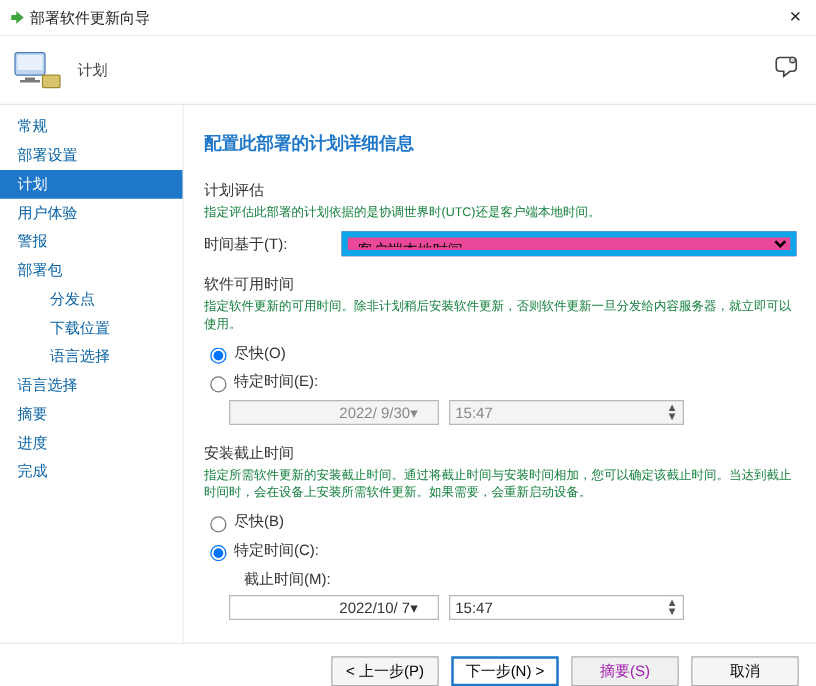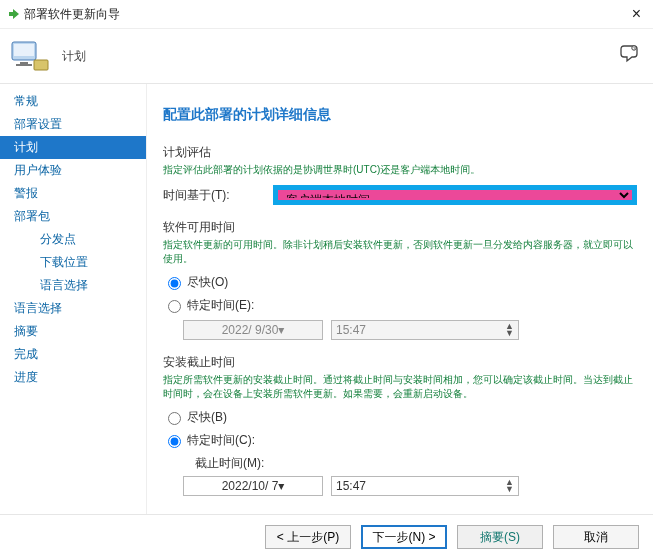--- a/index.html
+++ b/index.html
@@ -18,33 +18,33 @@
 .sidebar .item.selected{background:#1e77c9;color:#fff}
 .content{flex:1;padding:10px 16px 6px 16px;overflow:auto;color:#333}
 .content h2{color:#1e77c9;font-size:14px;font-weight:bold;margin:12px 0 20px 0}
 .section{margin-bottom:14px}
 .section .sectitle{font-size:12px;margin-bottom:2px}
 .section .desc{font-size:10px;color:#15803d;margin-bottom:8px}
 .row{display:flex;align-items:center;margin:6px 0}
 .row .lbl{width:110px}
 select,input[type=text]{font-size:12px;padding:2px 4px;border:5px solid #0ea5e9;background:#ec4899;height:20px;box-sizing:border-box}
 select.wide{flex:1}
-.radio-row{display:flex;align-items:flex-start;margin:6px 0}
+.radio-row{display:flex;align-items:center;margin:6px 0}
 .radio-row input{margin-right:6px}
 .dtrow{display:flex;align-items:center;margin:4px 0 10px 20px;gap:8px}
-.datebox{width:140px;display:flex;align-items:center;border:1px solid #b8b8b8;padding:0 16px;height:20px;box-sizing:border-box;justify-content:center}
+.datebox{width:168px;display:flex;align-items:center;border:1px solid #b8b8b8;padding:0 16px;height:20px;box-sizing:border-box;justify-content:flex-end}
 .datebox.disabled{background:#f4f4f4;color:#888}
 .timebox{width:188px;display:flex;align-items:center;border:1px solid #b8b8b8;padding:0 4px;height:20px;box-sizing:border-box;justify-content:space-between}
 .timebox.disabled{background:#f4f4f4;color:#888}
 .chev{font-size:9px;color:#555;display:flex;flex-direction:column;line-height:7px}
 .stoplabel{margin:4px 0 2px 32px}
 .footer{height:44px;display:flex;justify-content:flex-end;align-items:center;padding:0 14px;border-top:1px solid #e6e6e6;gap:10px}
 .footer button{min-width:86px;height:24px;font-size:12px;border:1px solid #b0b0b0;background:#f5f5f5;cursor:pointer}
 .footer button.primary{border:2px solid #1e77c9;background:#fff}
-.footer button:disabled{color:#0f766e;background:#f0f0f0;cursor:default}
+.footer button:disabled{color:#a21caf;background:#f0f0f0;cursor:default}
 </style>
 </head>
 <body>
 
 <div class="titlebar">
   <span class="arrow">
     <svg width="12" height="12" viewBox="0 0 12 12">
         <path d="M1 6 L7 1 L7 4 L11 4 L11 8 L7 8 L7 11 Z" fill="#3fa63f" transform="rotate(180 6 6)"></path>
       </svg>
   </span>
@@ -78,22 +78,22 @@
     <div class="item">部署设置</div>
     <div class="item selected">计划</div>
     <div class="item">用户体验</div>
     <div class="item">警报</div>
     <div class="item">部署包</div>
     <div class="item sub">分发点</div>
     <div class="item sub">下载位置</div>
     <div class="item sub">语言选择</div>
     <div class="item">语言选择</div>
     <div class="item">摘要</div>
+    <div class="item">进度</div>
     <div class="item">完成</div>
-    <div class="item">进度</div>
   </div>
 
   <div class="content">
     <h2>配置此部署的计划详细信息</h2>
 
     <div class="section">
       <div class="sectitle">计划评估</div>
       <div class="desc">指定评估此部署的计划依据的是协调世界时(UTC)还是客户端本地时间。</div>
       <div class="row">
         <span class="lbl">时间基于(T):</span>

